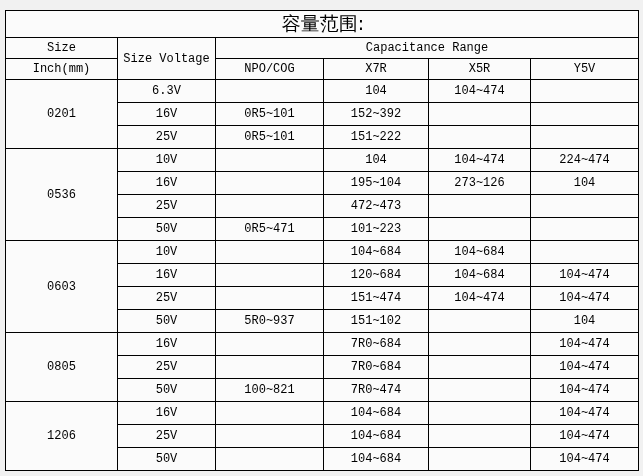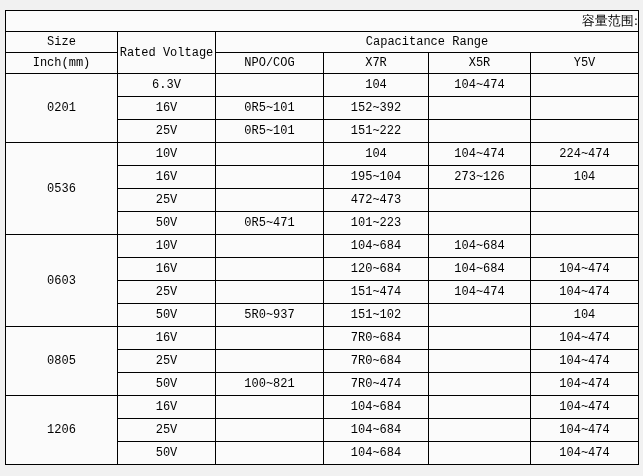--- a/index.html
+++ b/index.html
@@ -21,23 +21,23 @@
     border: 1px solid #000;
     text-align: center;
     vertical-align: middle;
     font-size: 12px;
     padding: 0;
     white-space: nowrap;
     overflow: hidden;
   }
   tr.title-row td {
     height: 20px;
-    text-align: right;
+    text-align: center;
     padding-left: 2px;
-    font-size: 13px;
+    font-size: 19px;
     font-family: "DejaVu Sans", "Liberation Sans", sans-serif;
   }
   tr.hdr td { height: 20px; }
   tr.data td { height: 22px; }
 </style>
 </head>
 <body>
 
 <div class="page">
   <table class="cap-table">
@@ -50,21 +50,21 @@
         <col style="width:108px">
     </colgroup>
 
     <tbody>
         <tr class="title-row">
       <td colspan="6">容量范围:</td>
     </tr>
 
     <tr class="hdr">
       <td>Size</td>
-      <td rowspan="2">Rated Voltage</td>
+      <td rowspan="2">Size Voltage</td>
       <td colspan="4">Capacitance Range</td>
     </tr>
     <tr class="hdr">
       <td>Inch(mm)</td>
       <td>NPO/COG</td>
       <td>X7R</td>
       <td>X5R</td>
       <td>Y5V</td>
     </tr>
 

